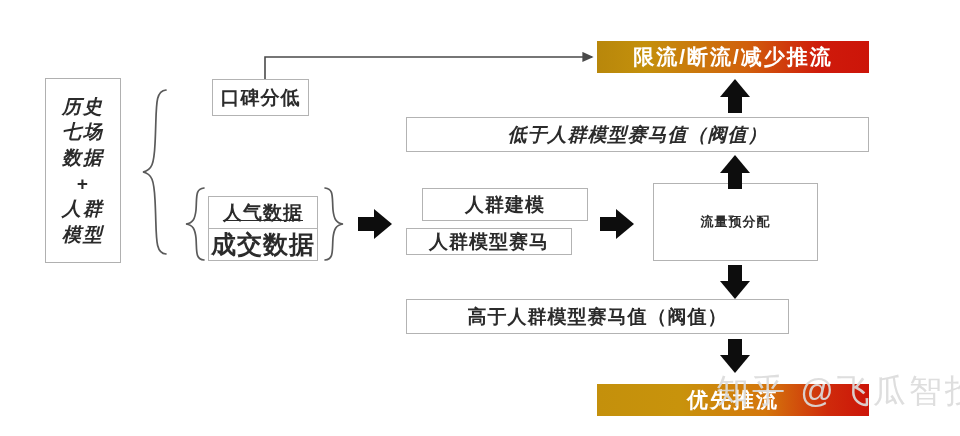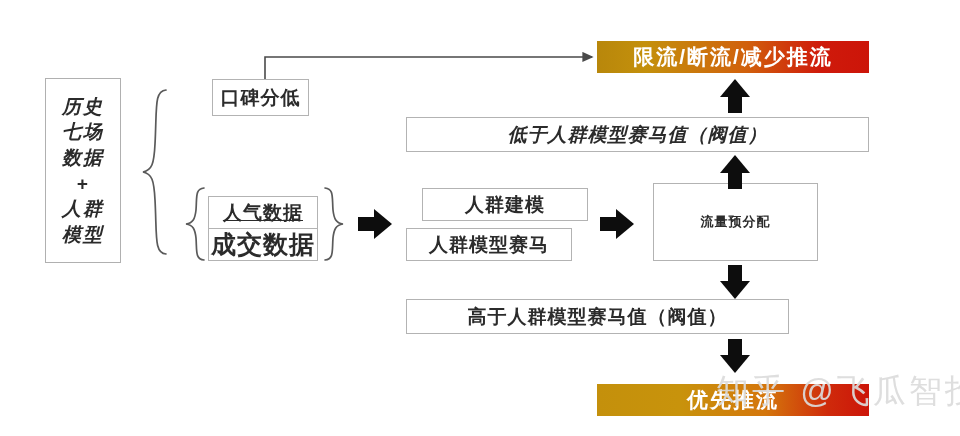--- a/index.html
+++ b/index.html
@@ -45,21 +45,21 @@
     letter-spacing: 2px;
     border-color: #b0b0b0;
   }
   .src-box span { display: block; font-style: italic; }
 
   .box-koubei { left: 212px; top: 79px;  width: 97px; height: 37px; font-size: 19px; }
   .box-renqi  { left: 208px; top: 196px; width: 110px; height: 33px; font-size: 19px; text-decoration: underline; }
   .box-chengjiao { left: 208px; top: 228px; width: 110px; height: 33px; font-size: 25px; }
 
   .box-jianmo { left: 406px; top: 188px; width: 166px; height: 33px; font-size: 19px; margin-left: 16px; }
-  .box-saima  { left: 406px; top: 228px; width: 166px; height: 33px; font-size: 19px; }
+  .box-saima  { left: 406px; top: 228px; width: 166px; height: 27px; font-size: 19px; }
 
   .box-yufen  { left: 653px; top: 183px; width: 165px; height: 78px; font-size: 13px; }
 
   .box-low    { left: 406px; top: 117px; width: 463px; height: 35px; font-size: 19px; font-style: italic; }
   .box-high   { left: 406px; top: 299px; width: 383px; height: 35px; font-size: 19px; }
 
   
   .banner {
     position: absolute;
     box-sizing: border-box;

